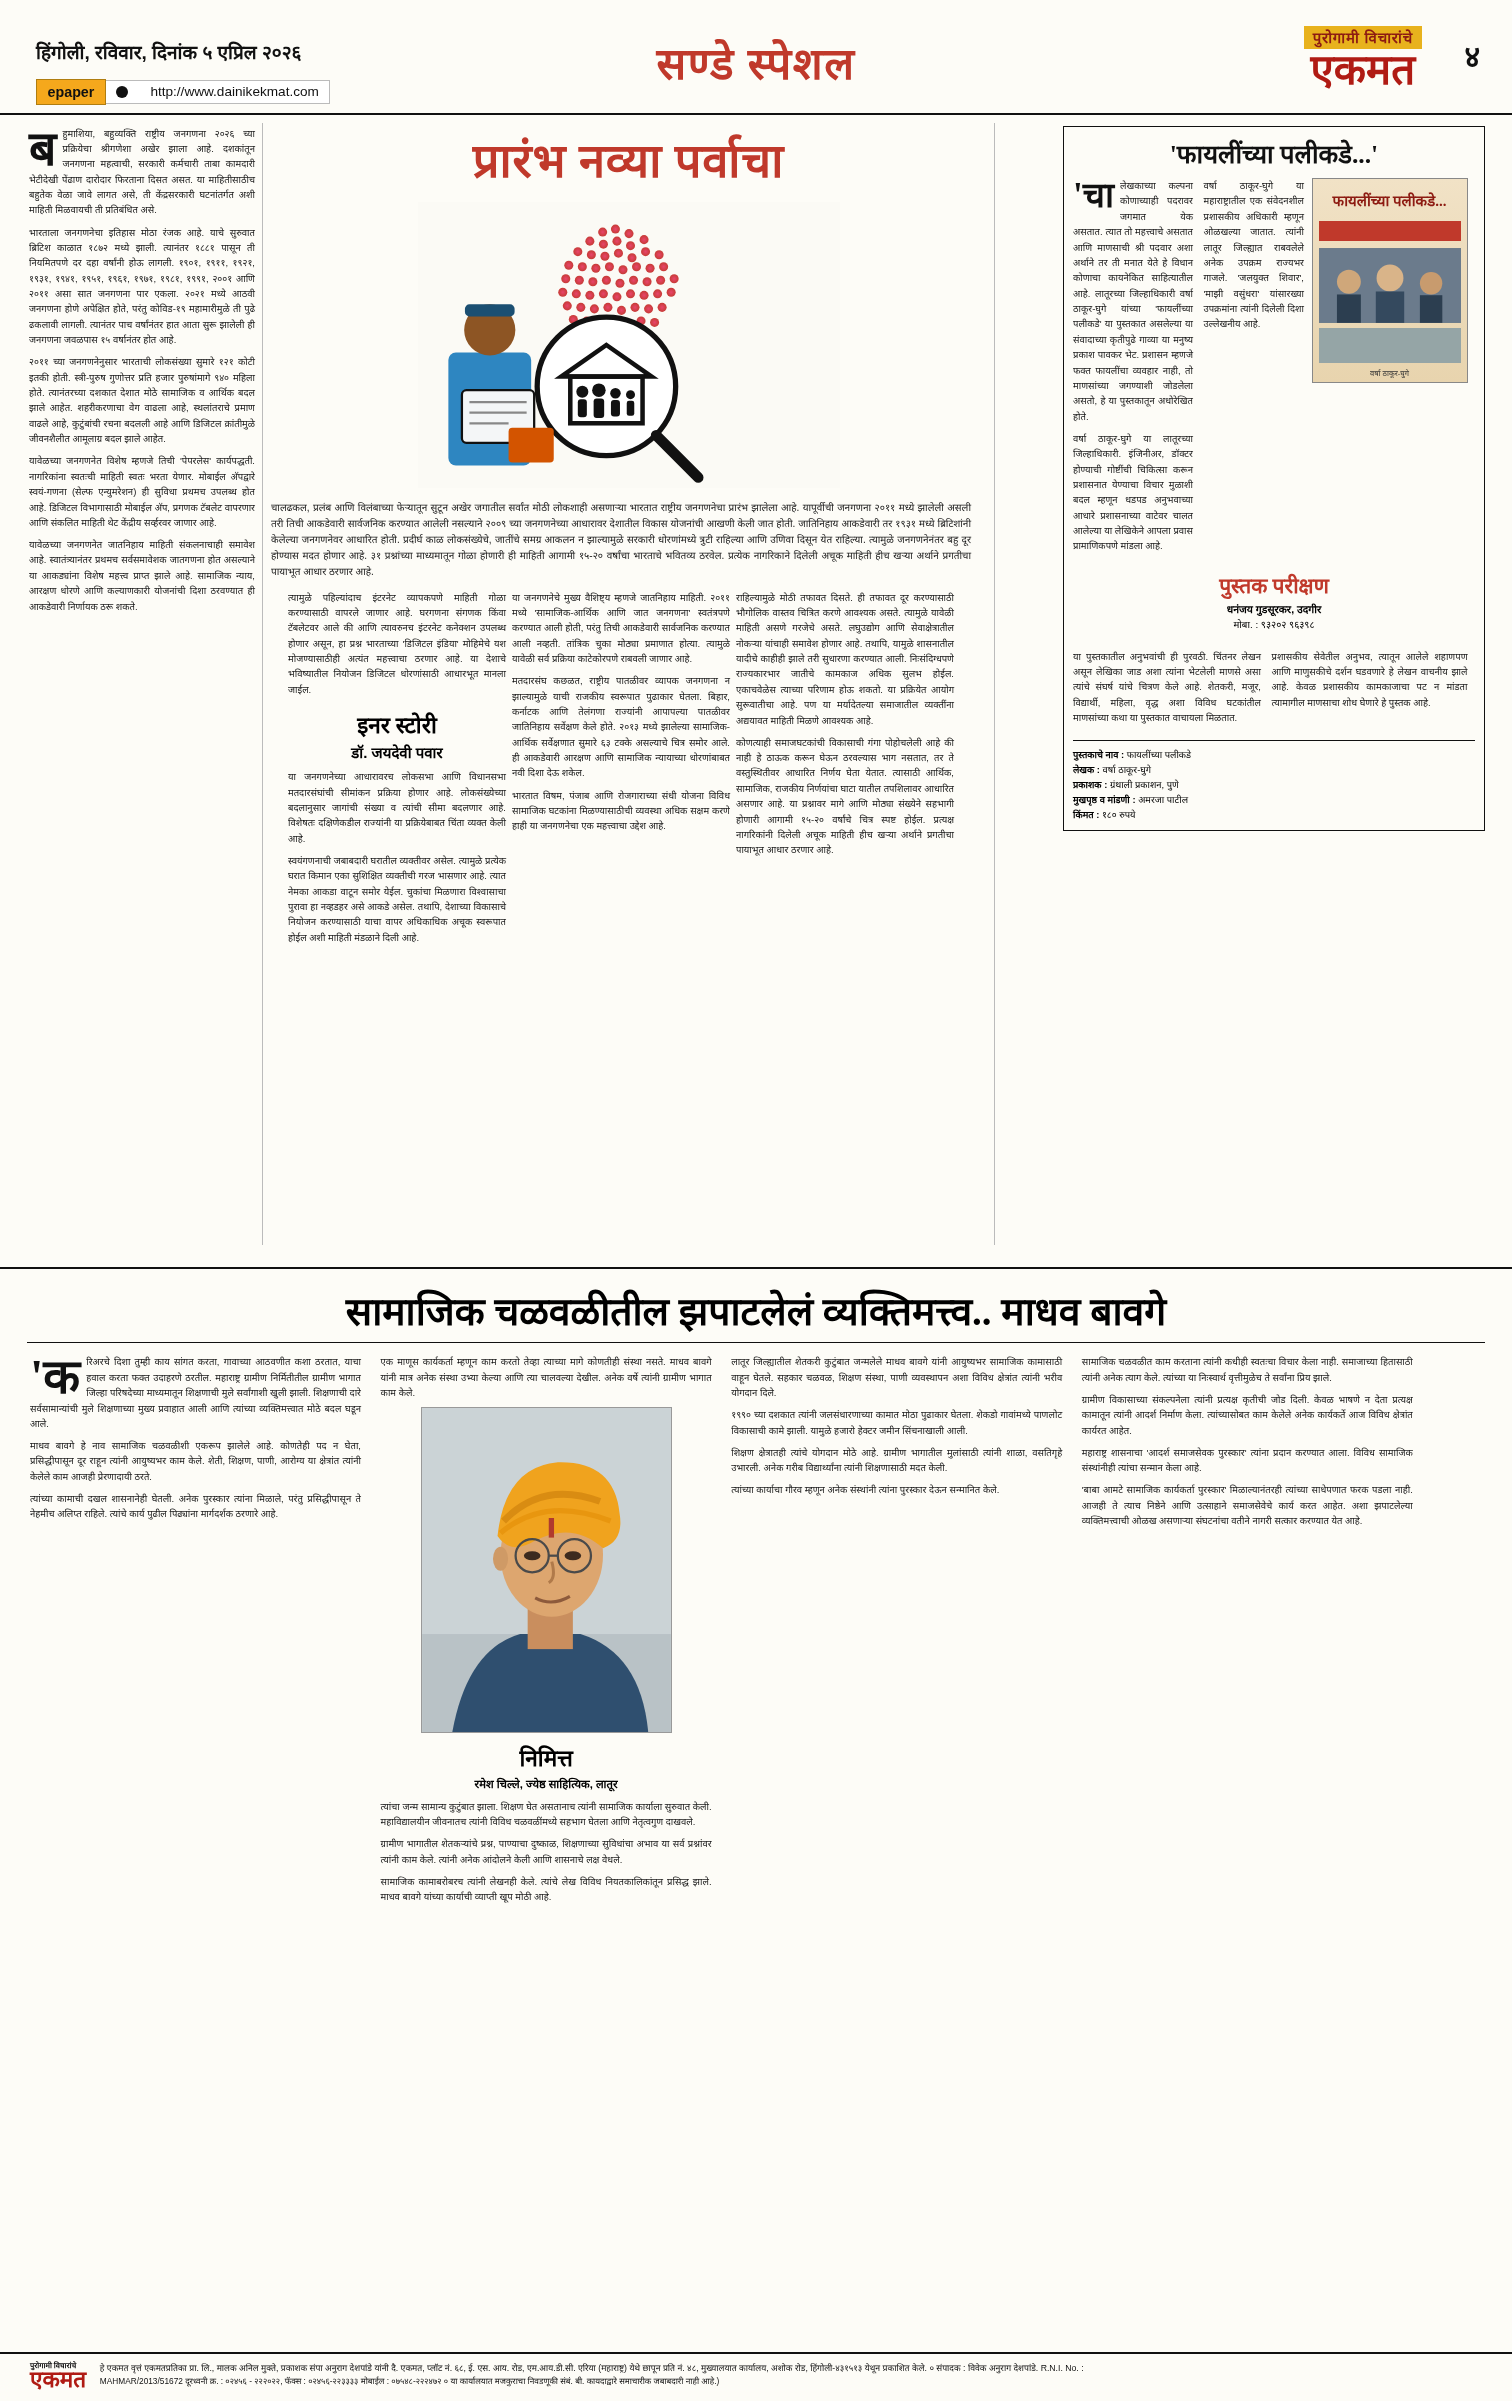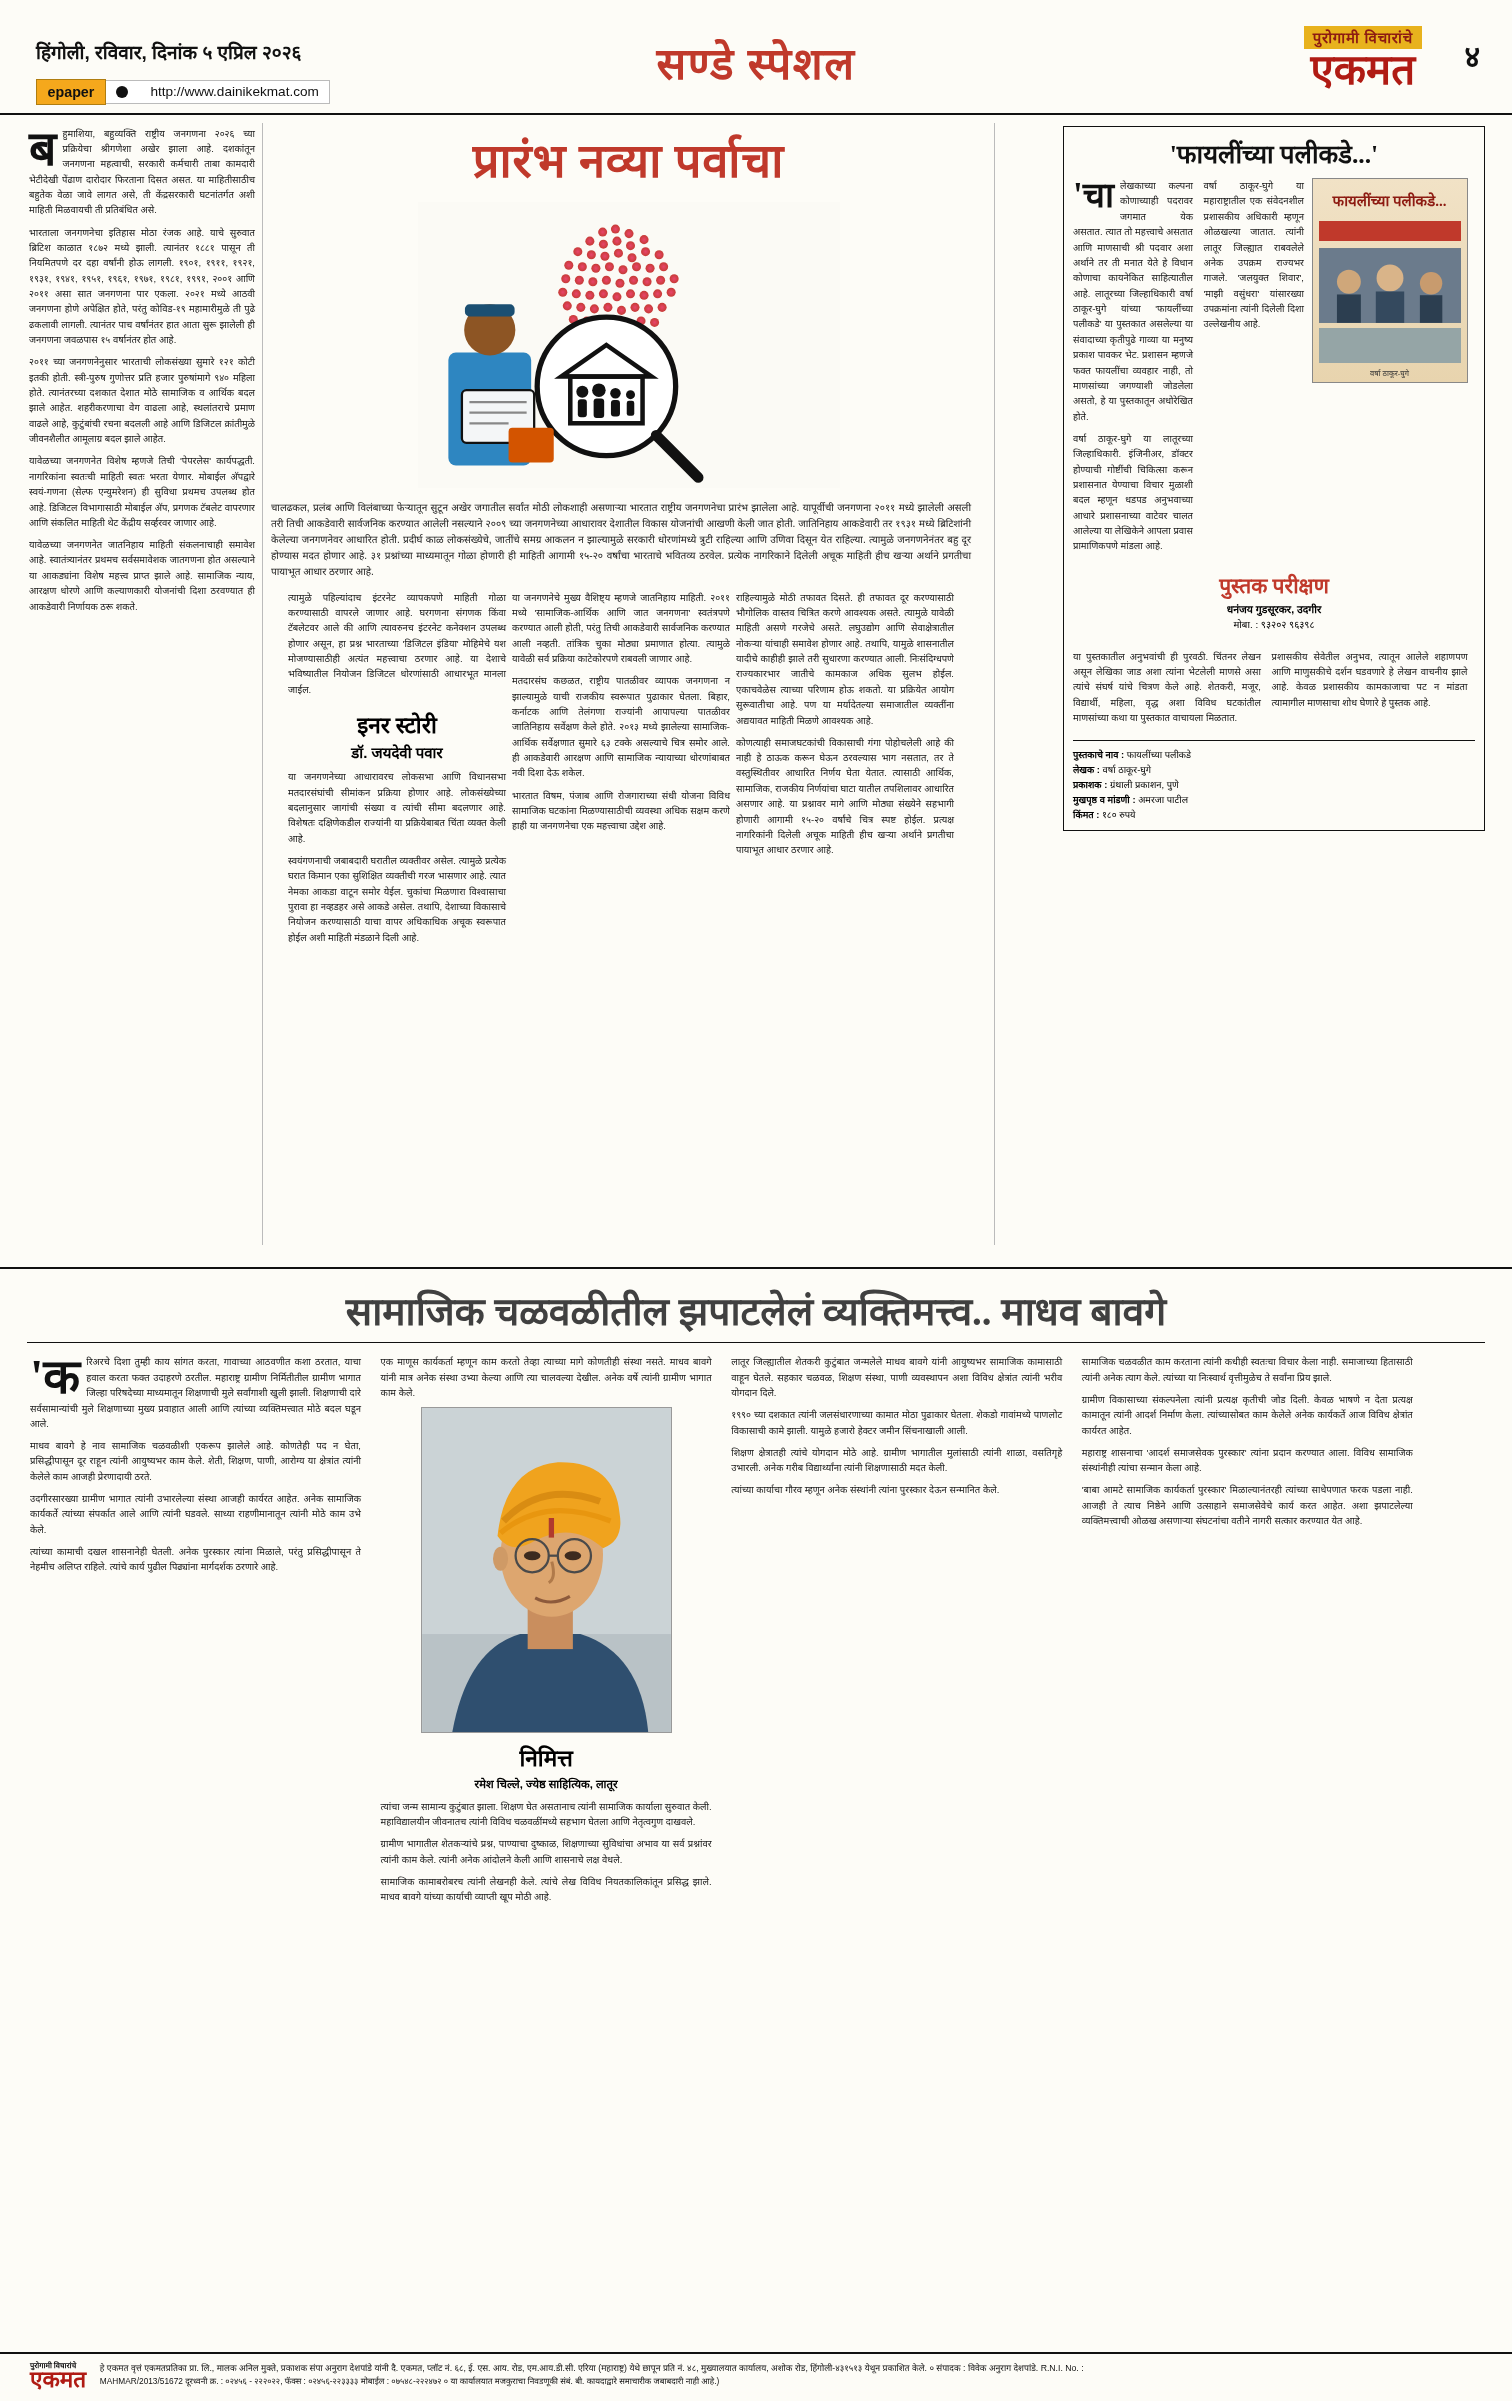--- a/index.html
+++ b/index.html
@@ -50,21 +50,21 @@
   .review-title{text-align:center;font-size:21px;font-weight:bold;color:#c0392b;font-family:"Liberation Serif",serif;margin:10.5px 0 3px;}
   .review-author{text-align:center;font-size:10.5px;font-weight:bold;margin-bottom:1.5px;}
   .meta-box{border-top:0.8px solid #111;margin-top:7.5px;padding-top:6px;font-size:9.4px;line-height:1.6;}
 
   .inner-story{text-align:center;margin:12px 0 7.5px;}
   .is-title{font-size:22.6px;font-weight:bold;font-family:"Liberation Serif",serif;}
   .is-author{font-size:15px;font-weight:bold;margin-top:1.5px;}
 
   
   .bottom-section{position:relative;height:1099px;}
-  .headline-bottom{font-size:39px;font-weight:bold;text-align:center;font-family:"Liberation Serif",serif;margin:13.6px 0 6px;color:#404040;}
+  .headline-bottom{font-size:39px;font-weight:bold;text-align:center;font-family:"Liberation Serif",serif;margin:13.6px 0 6px;color:#000000;}
   .portrait{width:249px;height:324px;position:relative;overflow:hidden;background:#cfd6d8;border:0.8px solid #999;}
   .byline{text-align:center;margin-top:9px;}
   .byline .nm{font-size:22.6px;font-weight:bold;font-family:"Liberation Serif",serif;}
   .byline .who{font-size:11.3px;font-weight:bold;margin-top:3px;}
 
   
   .footer{position:absolute;left:0;bottom:0;width:100%;border-top:2.3px solid #111;padding:7.5px 30px 9px;box-sizing:border-box;background:#fdfcf7;}
   .footer-inner{display:flex;gap:13.6px;align-items:flex-start;}
   .foot-logo{color:#b01b14;font-size:22.6px;font-weight:bold;font-family:"Liberation Serif",serif;line-height:1;}
   .foot-logo small{display:block;font-size:7.5px;color:#111;}
@@ -326,21 +326,20 @@
 
   <div class="bottom-section">
     <div class="headline-bottom">सामाजिक चळवळीतील झपाटलेलं व्यक्तिमत्त्व.. माधव बावगे</div>
     <div class="rule-h" style="margin:0 27px;width:calc(100% - 54px);"></div>
 
     <div style="display:flex;gap:19.6px;padding:12px 30px 0 30px;box-sizing:border-box;">
 
       <div style="width:331px;" class="col-text">
         <p><span class="dropcap">'क</span><span>रिअरचे दिशा तुम्ही काय सांगत करता, गावाच्या आठवणीत कशा ठरतात, याचा हवाल करता फक्त उदाहरणे ठरतील. महाराष्ट्र ग्रामीण निर्मितीतील ग्रामीण भागात जिल्हा परिषदेच्या माध्यमातून शिक्षणाची मुले सर्वांगाशी खुली झाली. शिक्षणाची दारे सर्वसामान्यांची मुले शिक्षणाच्या मुख्य प्रवाहात आली आणि त्यांच्या व्यक्तिमत्त्वात मोठे बदल घडून आले.</span></p>
         <p>माधव बावगे हे नाव सामाजिक चळवळीशी एकरूप झालेले आहे. कोणतेही पद न घेता, प्रसिद्धीपासून दूर राहून त्यांनी आयुष्यभर काम केले. शेती, शिक्षण, पाणी, आरोग्य या क्षेत्रांत त्यांनी केलेले काम आजही प्रेरणादायी ठरते.</p>
-        <p>उदगीरसारख्या ग्रामीण भागात त्यांनी उभारलेल्या संस्था आजही कार्यरत आहेत. अनेक सामाजिक कार्यकर्ते त्यांच्या संपर्कात आले आणि त्यांनी घडवले. साध्या राहणीमानातून त्यांनी मोठे काम उभे केले.</p>
         <p>त्यांच्या कामाची दखल शासनानेही घेतली. अनेक पुरस्कार त्यांना मिळाले, परंतु प्रसिद्धीपासून ते नेहमीच अलिप्त राहिले. त्यांचे कार्य पुढील पिढ्यांना मार्गदर्शक ठरणारे आहे.</p>
       </div>
 
       <div style="width:331px;">
         <div class="col-text">
           <p>एक माणूस कार्यकर्ता म्हणून काम करतो तेव्हा त्याच्या मागे कोणतीही संस्था नसते. माधव बावगे यांनी मात्र अनेक संस्था उभ्या केल्या आणि त्या चालवल्या देखील. अनेक वर्षे त्यांनी ग्रामीण भागात काम केले.</p>
         </div>
         <div class="portrait" style="margin:4.5px auto 0 auto;">
           <svg viewBox="0 0 330 430" width="249" height="324">
             <rect width="330" height="430" fill="#cbd3d6"></rect>

